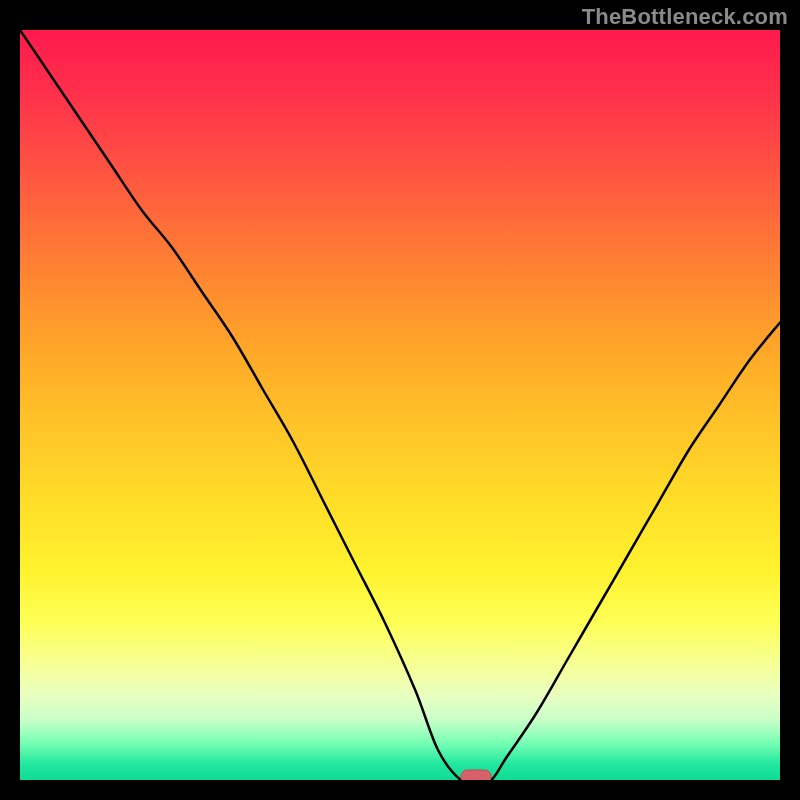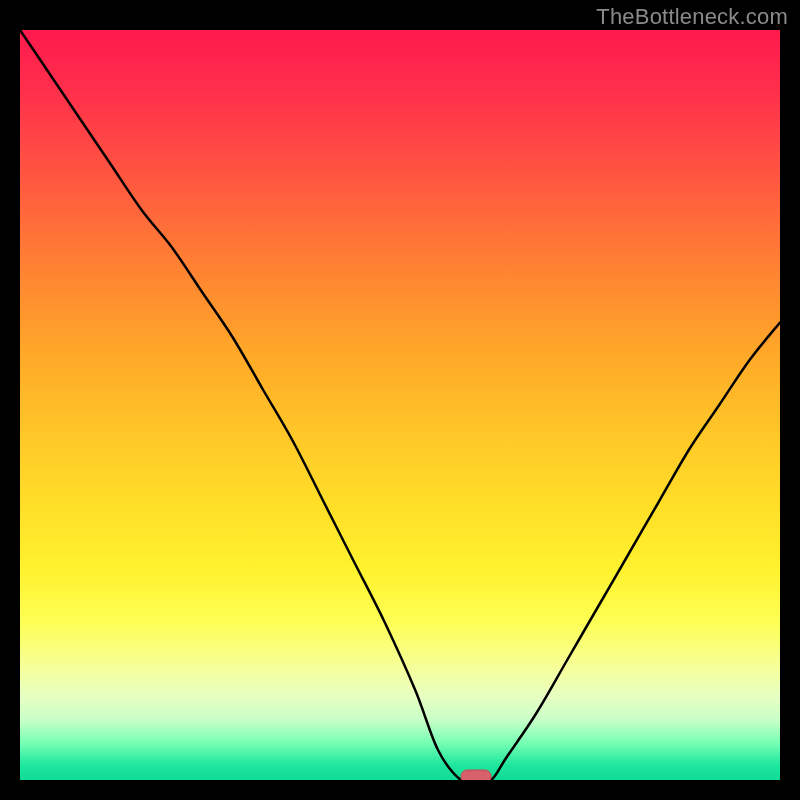--- a/index.html
+++ b/index.html
@@ -42,21 +42,21 @@
       #1fe69e 98%,
       #0fdc95 100%
     );
   }
   .watermark {
     position: absolute;
     top: 4px;
     right: 12px;
     color: #8a8a8a;
     font-size: 22px;
-    font-weight: 400;
+    font-weight: 700;
     letter-spacing: 0.2px;
     user-select: none;
   }
   svg.curve {
     position: absolute;
     inset: 0;
     width: 100%;
     height: 100%;
     pointer-events: none;
   }

